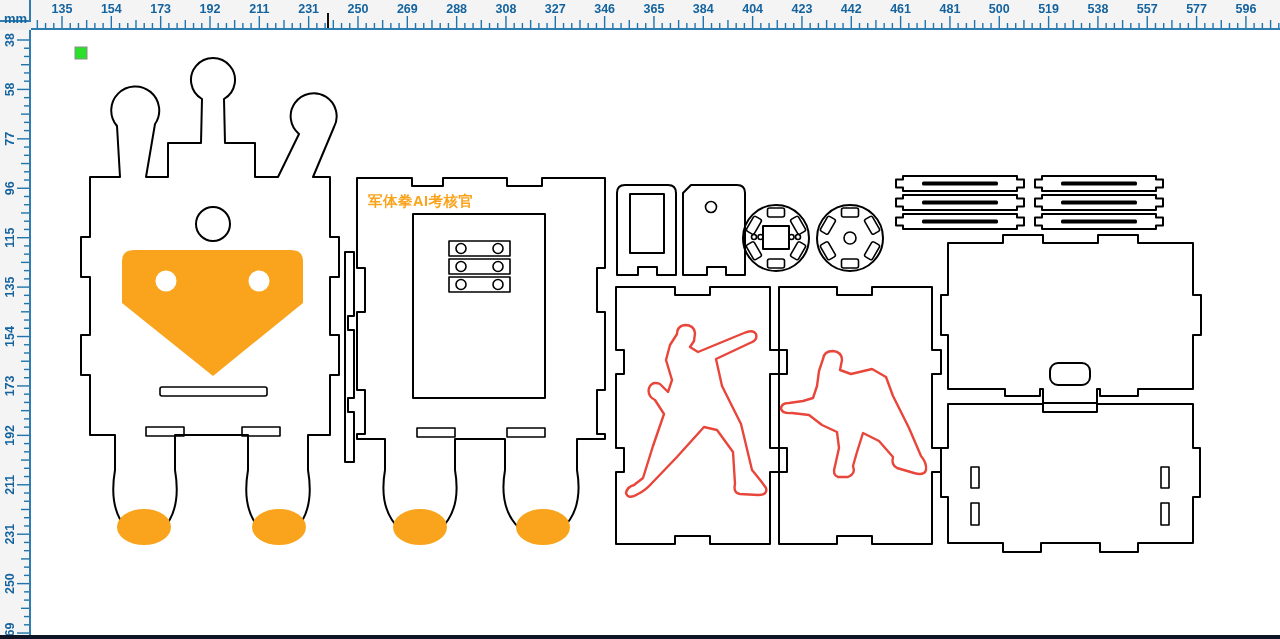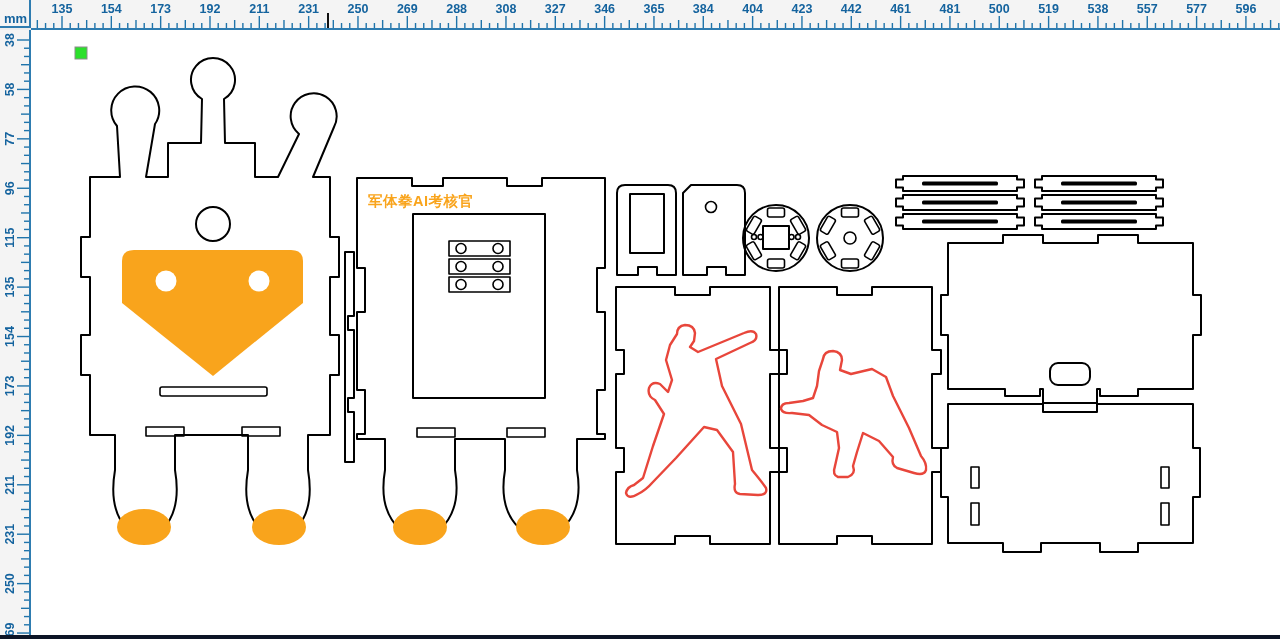--- a/index.html
+++ b/index.html
@@ -19,21 +19,21 @@
   .thin{stroke-width:1.6}
   .engrave-path{fill:none;stroke:var(--engrave);stroke-width:2.4;stroke-linejoin:round;stroke-linecap:round}
   .fill-accent{fill:var(--accent);stroke:none}
   .fill-white{fill:#ffffff;stroke:none}
   .fill-black{fill:var(--outline);stroke:none}
   .engrave-text{
     fill:var(--accent);font-weight:bold;font-size:14.5px;letter-spacing:.5px;
     font-family:"Liberation Sans","DejaVu Sans",sans-serif;
   }
   #ruler-corner{
-    position:absolute;left:0;top:0;width:31px;height:28px;z-index:3;
+    position:absolute;left:0;top:0;width:31px;height:22px;z-index:3;
     background:var(--ruler-bg);
     border-right:2px solid var(--ruler-line);
     border-bottom:2px solid var(--ruler-line);
     box-sizing:border-box;
   }
   #ruler-corner .unit{
     position:absolute;left:4px;top:11px;
     font-size:13px;font-weight:bold;color:var(--ruler-ink);
   }
   #ruler-h{

